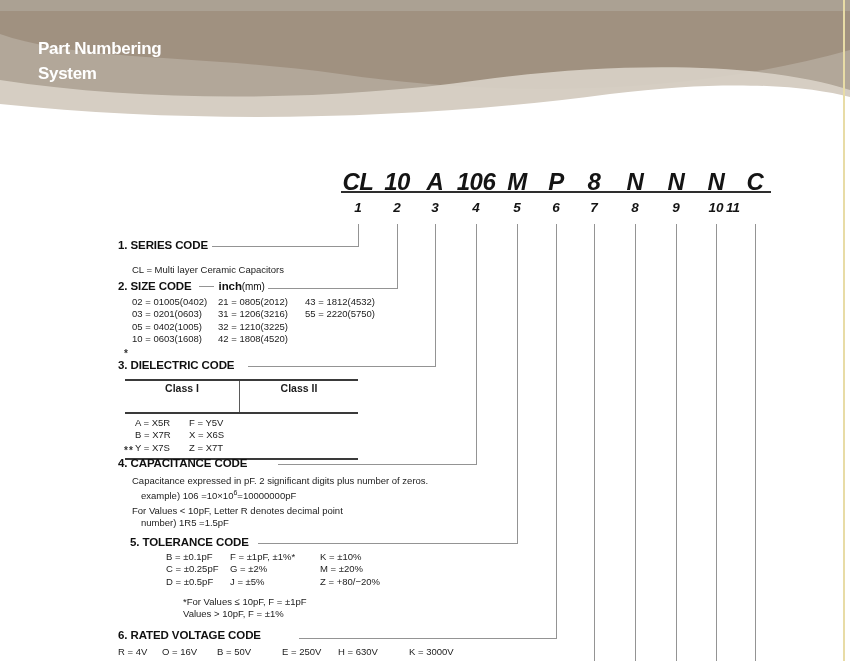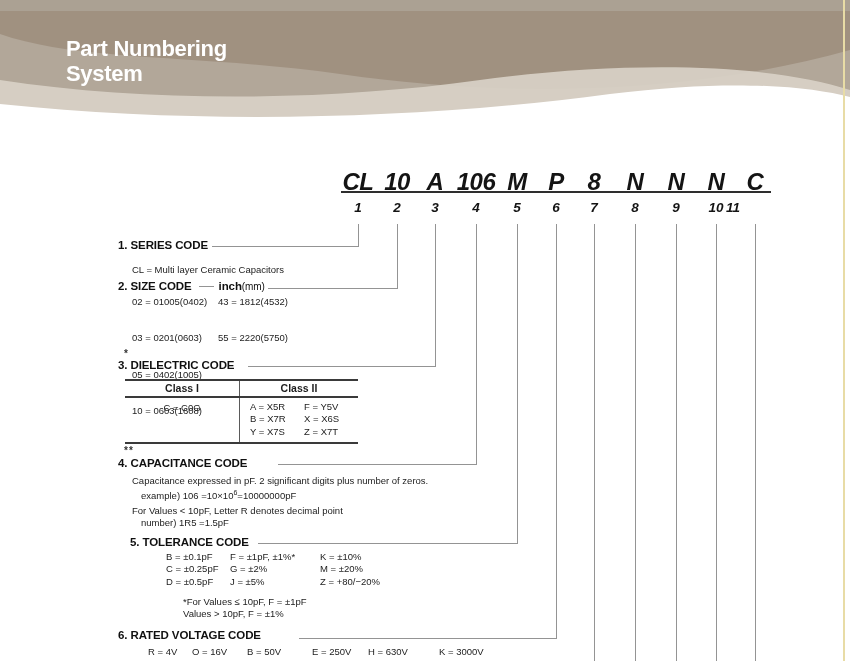--- a/index.html
+++ b/index.html
@@ -5,22 +5,22 @@
   html,body{margin:0;padding:0;background:#ffffff;}
   .page{
     position:relative;width:850px;height:661px;overflow:hidden;
     background:#ffffff;color:#1c1c1c;
     font-family:"Liberation Sans","DejaVu Sans",sans-serif;
   }
   
   .banner{position:absolute;left:0;top:0;width:850px;height:140px;}
   .banner svg{display:block;}
   .banner-title{
-    position:absolute;left:66px;top:36px;color:#ffffff;
-    font-size:22px;font-weight:bold;line-height:25px;letter-spacing:-0.3px;
+    position:absolute;left:38px;top:36px;color:#ffffff;
+    font-size:17px;font-weight:bold;line-height:25px;letter-spacing:-0.3px;
   }
   
   .gold-edge{position:absolute;left:843px;top:0;width:2px;height:661px;background:#e8dca6;}
   
   .pn-code{
     position:absolute;top:168px;width:44px;text-align:center;
     font-size:24px;font-weight:bold;font-style:italic;letter-spacing:-0.5px;color:#141414;
   }
   .pn-underline{position:absolute;left:341px;top:191px;width:430px;height:2px;background:#2e2e2e;}
   .pn-num{
@@ -35,42 +35,42 @@
     position:absolute;font-size:11.5px;font-weight:bold;color:#101010;
     letter-spacing:-0.1px;white-space:nowrap;
   }
   .sec-note{position:absolute;font-size:10px;font-weight:bold;color:#333;letter-spacing:1px;}
   .small{font-size:9.5px;line-height:12.4px;color:#222;white-space:nowrap;}
   .sub-desc{position:absolute;margin-top:8px;}
   .unit-dash{display:inline-block;width:15px;height:1px;background:#949494;vertical-align:3px;margin:0 5px 0 7px;}
   .unit-mm{font-weight:normal;font-size:10px;}
   
   .size-table{position:absolute;left:132px;top:296px;display:flex;}
-  .size-col{display:flex;flex-direction:column;gap:24px;}
+  .size-col{display:flex;flex-direction:column;}
   
   .dtable{position:absolute;left:125px;top:379px;width:233px;border-top:2px solid #3a3a3a;border-bottom:2px solid #3a3a3a;}
   .dtable .hdr{display:flex;border-bottom:2px solid #3a3a3a;}
-  .dtable .hdr div{font-size:10.5px;font-weight:bold;text-align:center;padding:1px 0 2px;}
+  .dtable .hdr div{font-size:10.5px;font-weight:bold;text-align:center;padding:1px 0 18px;}
   .dtable .hdr .c1{width:114px;border-right:1px solid #5a5a5a;}
   .dtable .hdr .c2{flex:1;}
   .dtable .bdy{display:flex;height:44px;}
   .dtable .bdy .c1{width:114px;border-right:1px solid #5a5a5a;text-align:center;padding-top:4px;}
   .dtable .bdy .c2{flex:1;padding:3px 0 0 10px;}
   .dpair{display:flex;}
   .dpair span{width:54px;}
   
   .cap-block{position:absolute;left:132px;top:475px;}
   .cap-block .indent{margin-left:9px;}
   .cap-block .gap{margin-top:2px;}
   sup{font-size:7px;}
   
   .tol-grid{position:absolute;left:132px;top:551px;display:grid;grid-template-columns:64px 90px auto;margin-left:34px;}
   .tol-foot{position:absolute;left:183px;top:596px;}
   
-  .volt-grid{position:absolute;left:148px;top:646px;display:grid;grid-template-columns:44px 55px 65px 56px 71px auto;}
+  .volt-grid{position:absolute;left:118px;top:646px;display:grid;grid-template-columns:44px 55px 65px 56px 71px auto;}
 </style>
 </head>
 <body>
 
 <div class="page">
 
   <div class="banner">
     <svg width="850" height="140" viewBox="0 0 850 140">
       <rect x="0" y="0" width="850" height="120" fill="#b2a799"></rect>
       <path d="M0,118 C160,132 360,126 560,104 C690,90 790,92 850,102 L850,140 L0,140 Z" fill="#cfc8bc"></path>
@@ -140,35 +140,40 @@
   <div class="sec-head" style="left:118px;top:280px">
     <span>2. SIZE CODE</span><span class="unit-dash"></span><span>inch</span><span class="unit-mm">(mm)</span>
   </div>
   <div class="size-table">
     <div class="size-col" style="width:86px">
       <div class="small">02 = 01005(0402)</div>
       <div class="small">03 = 0201(0603)</div>
       <div class="small">05 = 0402(1005)</div>
       <div class="small">10 = 0603(1608)</div>
     </div>
+    <div class="size-col" style="width:87px">
+      <div class="small">21 = 0805(2012)</div>
+      <div class="small">31 = 1206(3216)</div>
+      <div class="small">32 = 1210(3225)</div>
+      <div class="small">42 = 1808(4520)</div>
+    </div>
     <div class="size-col">
       <div class="small">43 = 1812(4532)</div>
       <div class="small">55 = 2220(5750)</div>
     </div>
   </div>
 
   <div class="sec-note" style="left:124px;top:348px">*</div>
   <div class="sec-head" style="left:118px;top:359px">3. DIELECTRIC CODE</div>
   <div class="dtable">
     <div class="hdr">
       <div class="c1">Class I</div>
       <div class="c2">Class II</div>
     </div>
     <div class="bdy">
-      <div class="c1 small">C = C0G</div>
       <div class="c2">
         <div class="dpair small">
           <span>A = X5R</span>
           <span>F = Y5V</span>
         </div>
         <div class="dpair small">
           <span>B = X7R</span>
           <span>X = X6S</span>
         </div>
         <div class="dpair small">

